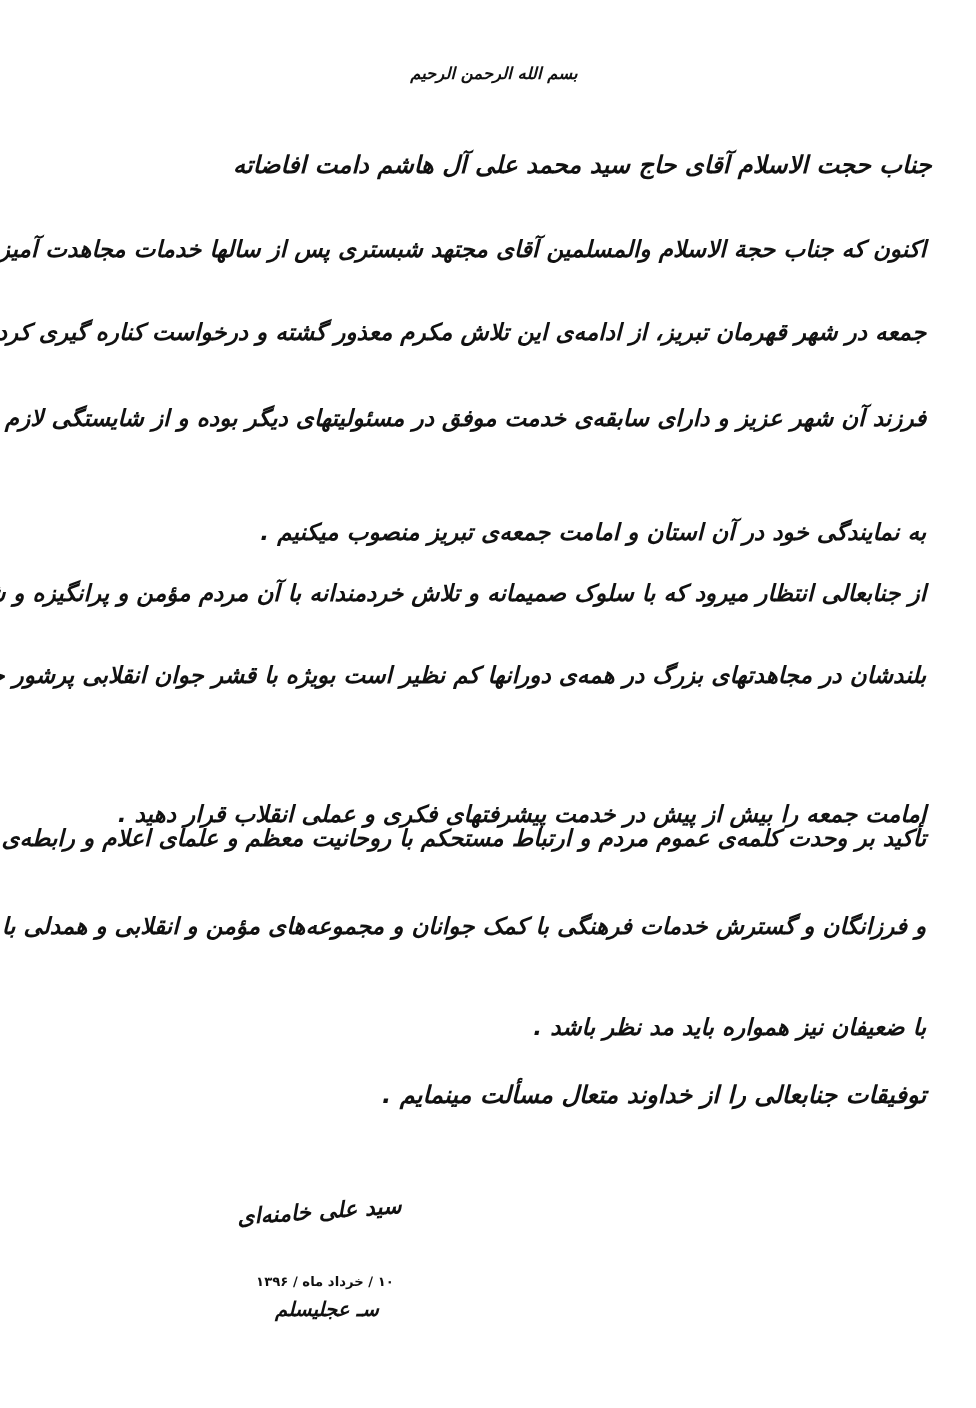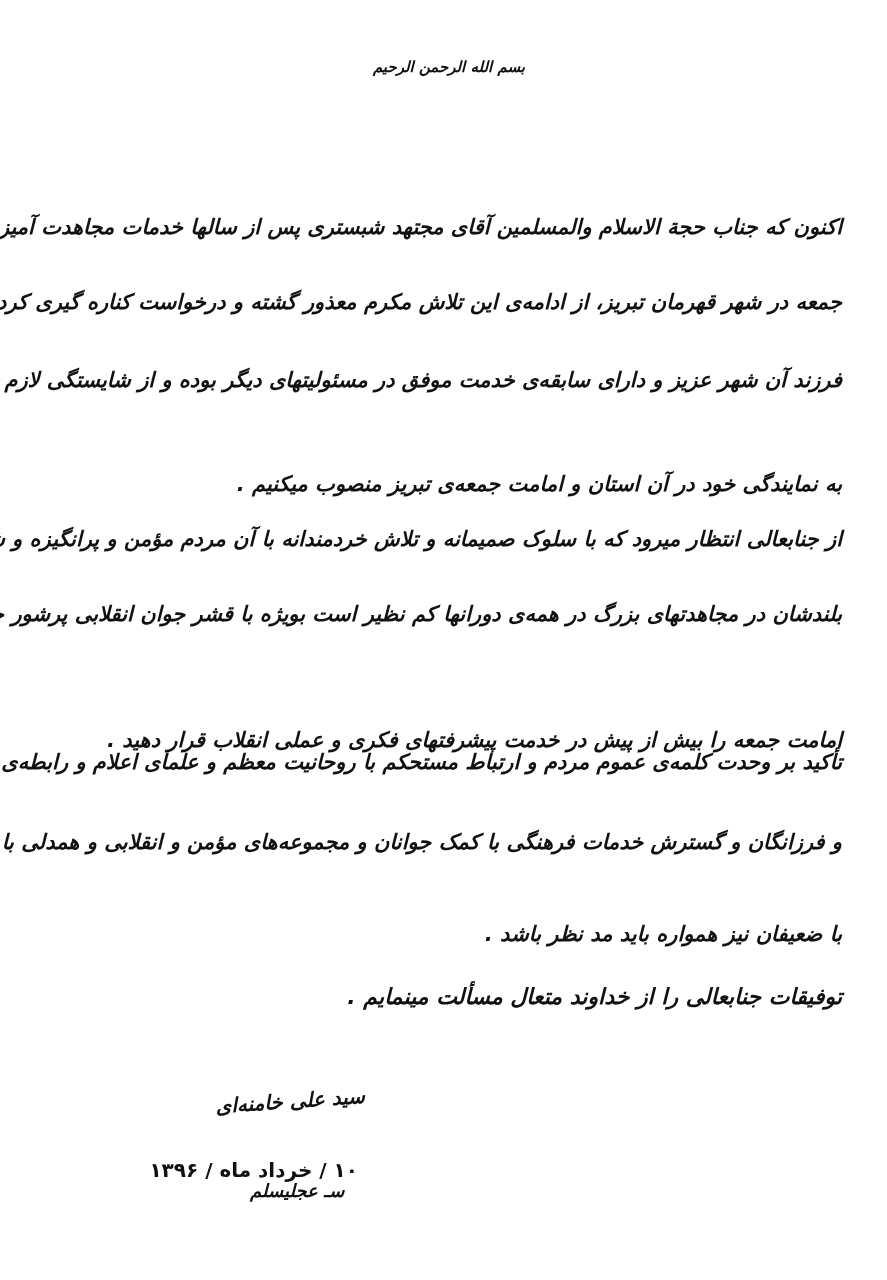--- a/index.html
+++ b/index.html
@@ -73,39 +73,40 @@
       left: 245px;
       width: 120px;
       font-size: 20px;
       text-align: center;
       transform: rotate(-4deg);
     }
     .date {
       top: 1158px;
       left: 248px;
       width: 110px;
-      font-size: 20px;
+      font-size: 12px;
       text-align: left;
       font-style: normal;
     }
     .ref-scribble {
       top: 1180px;
       left: 250px;
       width: 100px;
       font-size: 18px;
       text-align: left;
     }
   </style>
 </head>
 <body>
 
 <div class="page">
 
   <div class="line basmala">بسم الله الرحمن الرحیم</div>
 
+  <div class="line salutation">جناب حجت الاسلام آقای حاج سید محمد علی آل هاشم دامت افاضاته</div>
 
   <div class="line body-line l1">اکنون که جناب حجة الاسلام والمسلمین آقای مجتهد شبستری پس از سالها خدمات مجاهدت آمیز در جایگاه با عظمت امامت</div>
   <div class="line body-line l2">جمعه در شهر قهرمان تبریز، از ادامه‌ی این تلاش مکرم معذور گشته و درخواست کناره گیری کرده‌اند جنابعالی را که خود</div>
   <div class="line body-line l3">فرزند آن شهر عزیز و دارای سابقه‌ی خدمت موفق در مسئولیتهای دیگر بوده و از شایستگی لازم برخوردار میباشید</div>
   <div class="line body-line short l4">به نمایندگی خود در آن استان و امامت جمعه‌ی تبریز منصوب میکنیم .</div>
   <div class="line body-line l5">از جنابعالی انتظار میرود که با سلوک صمیمانه و تلاش خردمندانه با آن مردم مؤمن و پرانگیزه و شجاع که گامهای</div>
   <div class="line body-line l6">بلندشان در مجاهدتهای بزرگ در همه‌ی دورانها کم نظیر است بویژه با قشر جوان انقلابی پرشور جایگاه معتبر</div>
   <div class="line body-line short l7">امامت جمعه را بیش از پیش در خدمت پیشرفتهای فکری و عملی انقلاب قرار دهید .</div>
   <div class="line body-line l8">تأکید بر وحدت کلمه‌ی عموم مردم و ارتباط مستحکم با روحانیت معظم و علمای اعلام و رابطه‌ی صمیمی با دانشگاهیان</div>
   <div class="line body-line l9">و فرزانگان و گسترش خدمات فرهنگی با کمک جوانان و مجموعه‌های مؤمن و انقلابی و همدلی با ایثارگران و همدردی</div>

